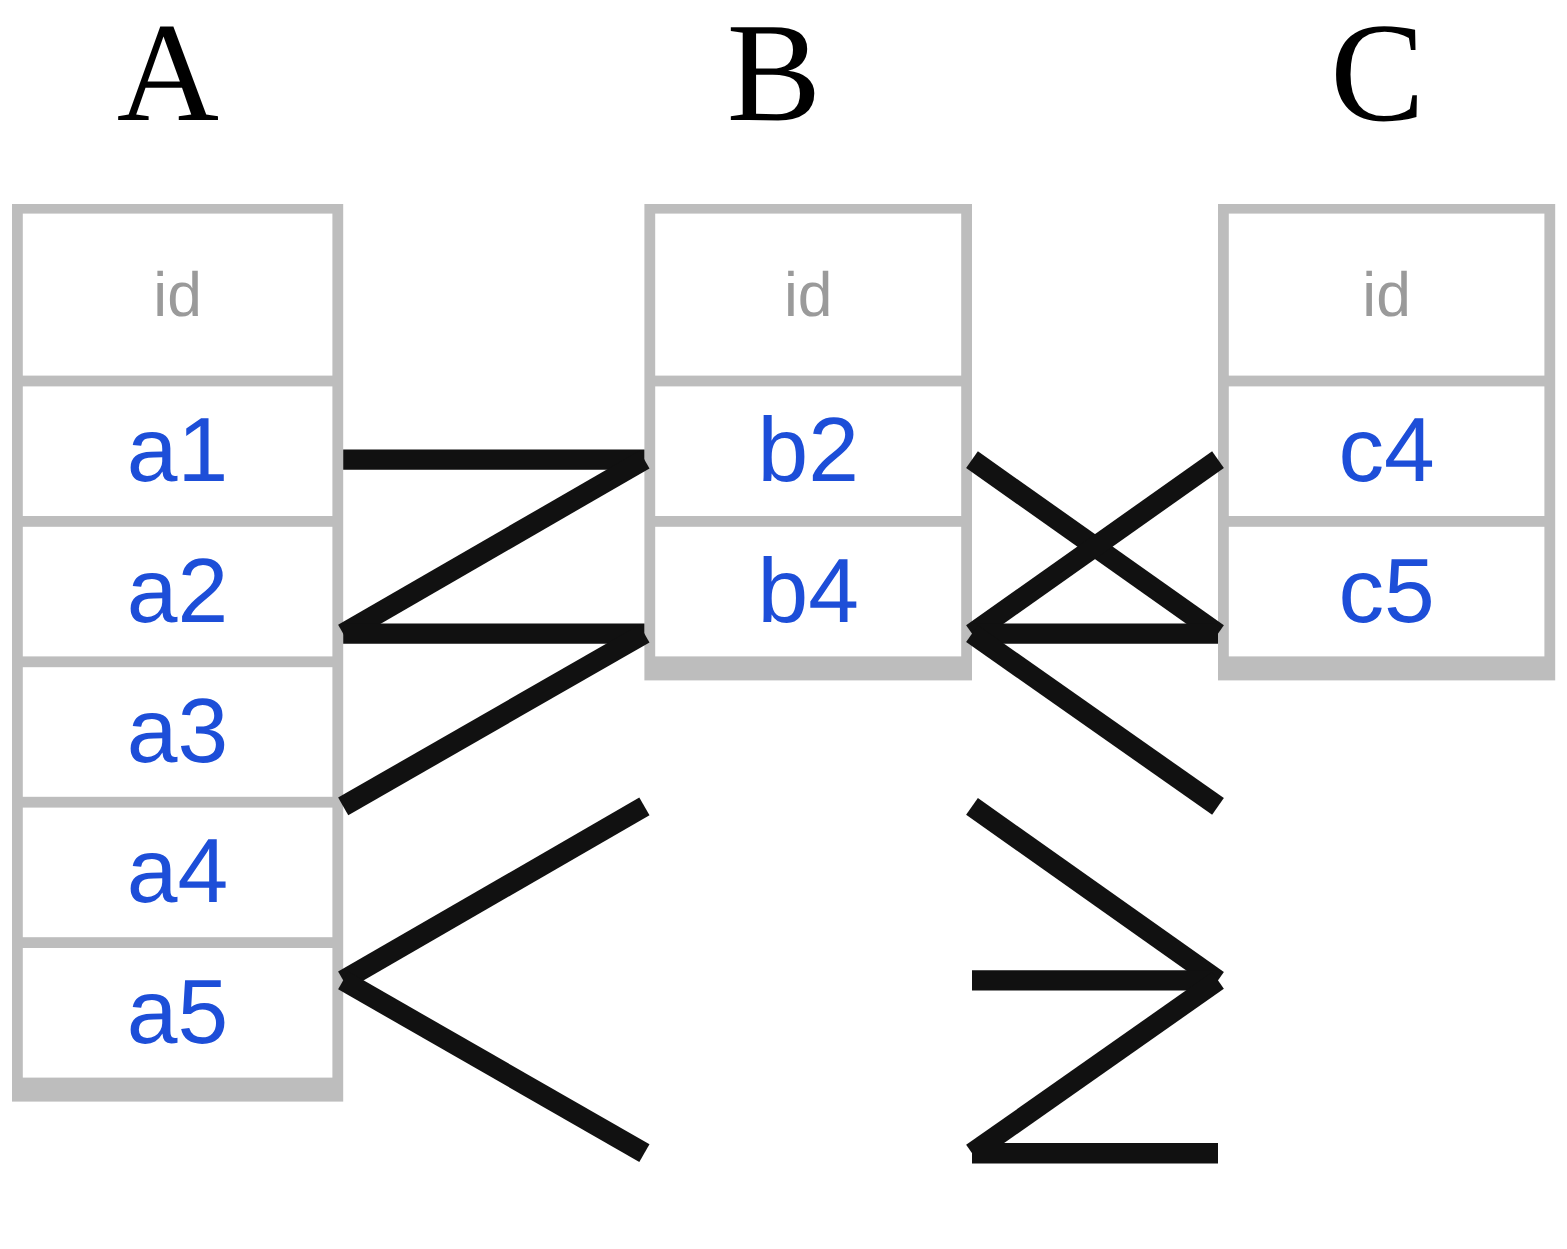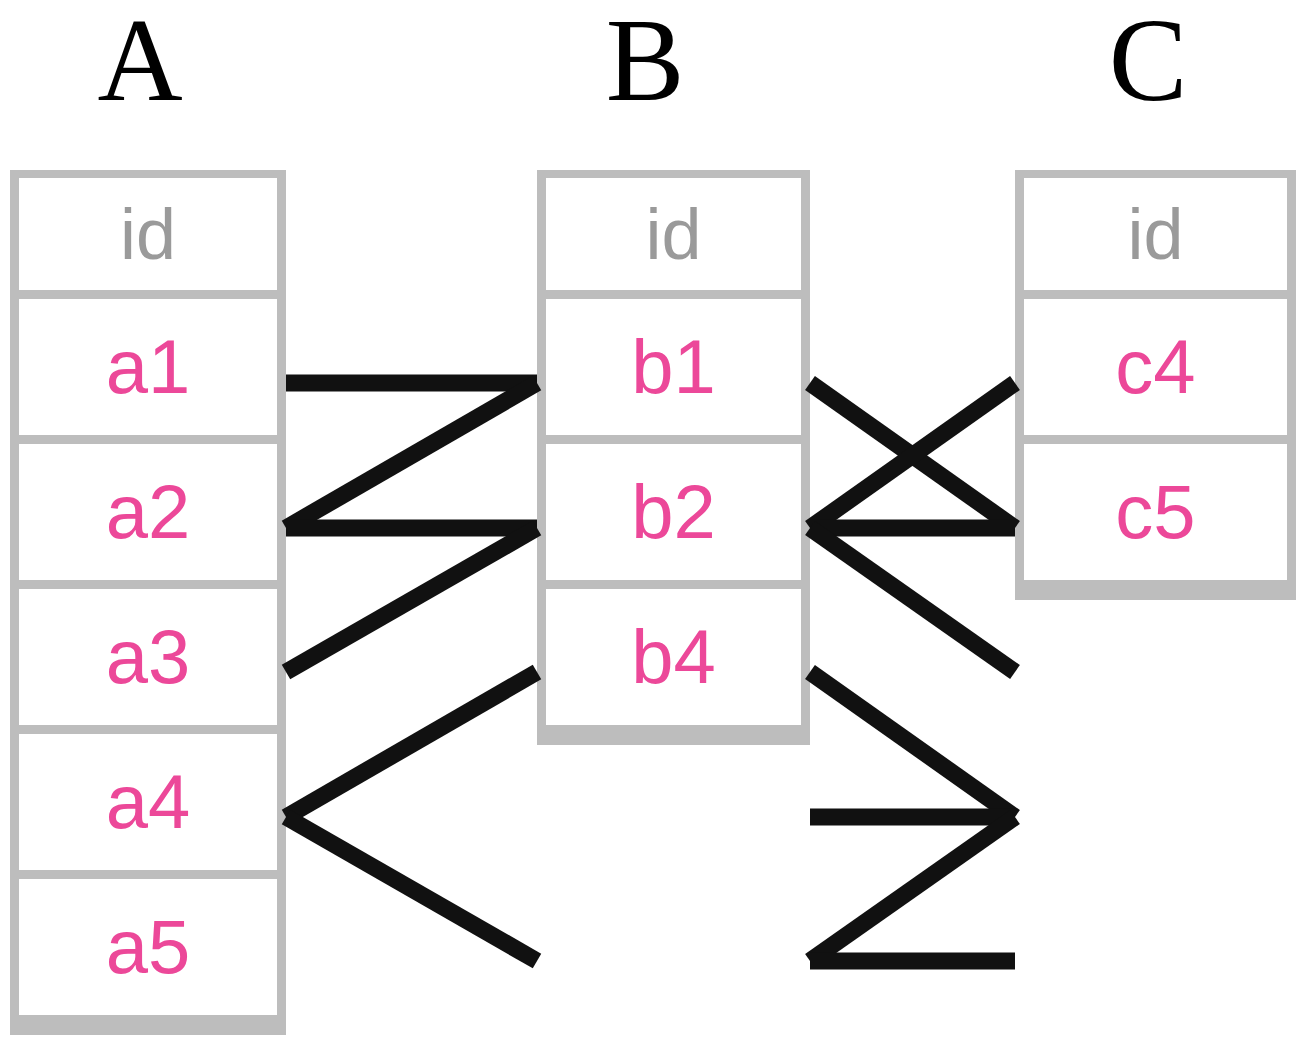--- a/index.html
+++ b/index.html
@@ -8,25 +8,25 @@
   #stage{position:absolute;left:0;top:0;width:1306px;height:1041px;}
 
   
   .tbl-letter{position:absolute;font-family:"Liberation Serif", serif;
               font-size:118px;line-height:118px;color:#000000;font-weight:400;
               text-align:center;}
 
   
   .table{position:absolute;background:#bdbdbd;
          box-sizing:border-box;padding:8px 9px;}
-  .cell{background:#ffffff;height:136px;margin-bottom:9px;
+  .cell{background:#ffffff;height:108px;margin-bottom:9px;
         display:flex;align-items:center;justify-content:center;
-        font-size:76px;color:#ec4899;line-height:1;}
+        font-size:76px;color:#1d4ed8;line-height:1;}
   .cell:last-child{margin-bottom:12px;}
-  .cell.hdr{color:#9a9a9a;height:112px;font-size:72px;}
+  .cell.hdr{color:#9a9a9a;height:135px;font-size:52px;}
 
   
   #links{position:absolute;left:0;top:0;width:1306px;height:1041px;
          pointer-events:none;}
   #links line{stroke:#111111;stroke-width:17;stroke-linecap:butt;}
 </style>
 </head>
 <body>
 
 <div id="stage">
@@ -39,21 +39,20 @@
     <div class="cell hdr">id</div>
     <div class="cell">a1</div>
     <div class="cell">a2</div>
     <div class="cell">a3</div>
     <div class="cell">a4</div>
     <div class="cell">a5</div>
   </div>
 
   <div class="table" id="table-B" style="left: 537px; top: 170px; width: 273px;">
     <div class="cell hdr">id</div>
-    <div class="cell">b1</div>
     <div class="cell">b2</div>
     <div class="cell">b4</div>
   </div>
 
   <div class="table" id="table-C" style="left: 1015px; top: 170px; width: 281px;">
     <div class="cell hdr">id</div>
     <div class="cell">c4</div>
     <div class="cell">c5</div>
   </div>
 

